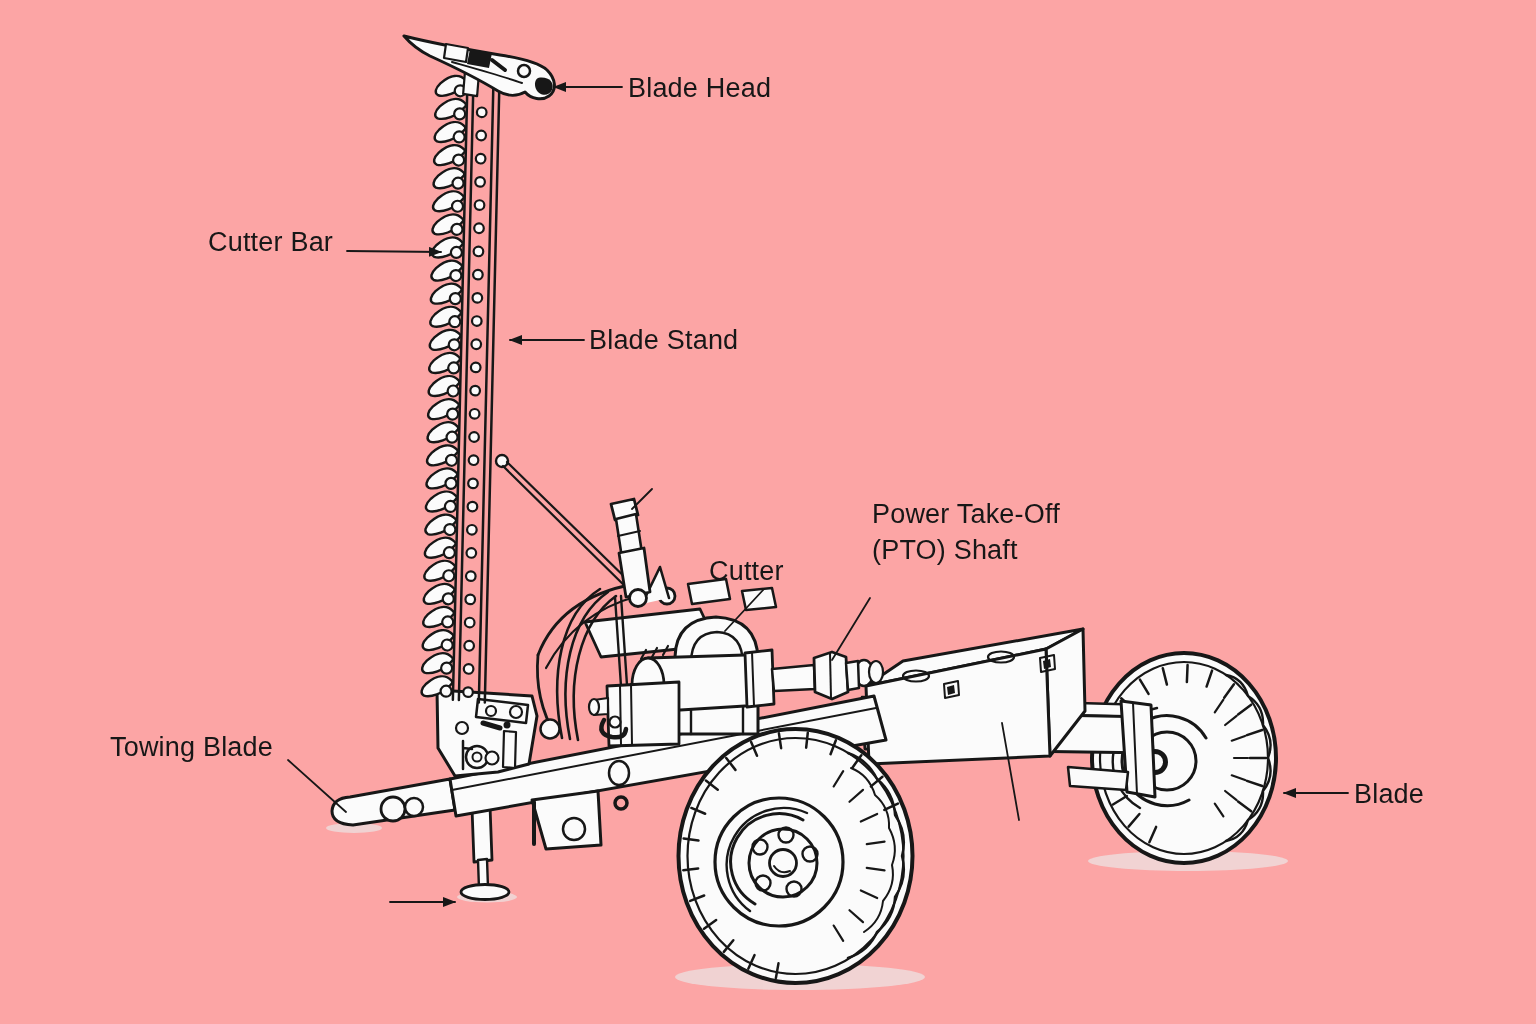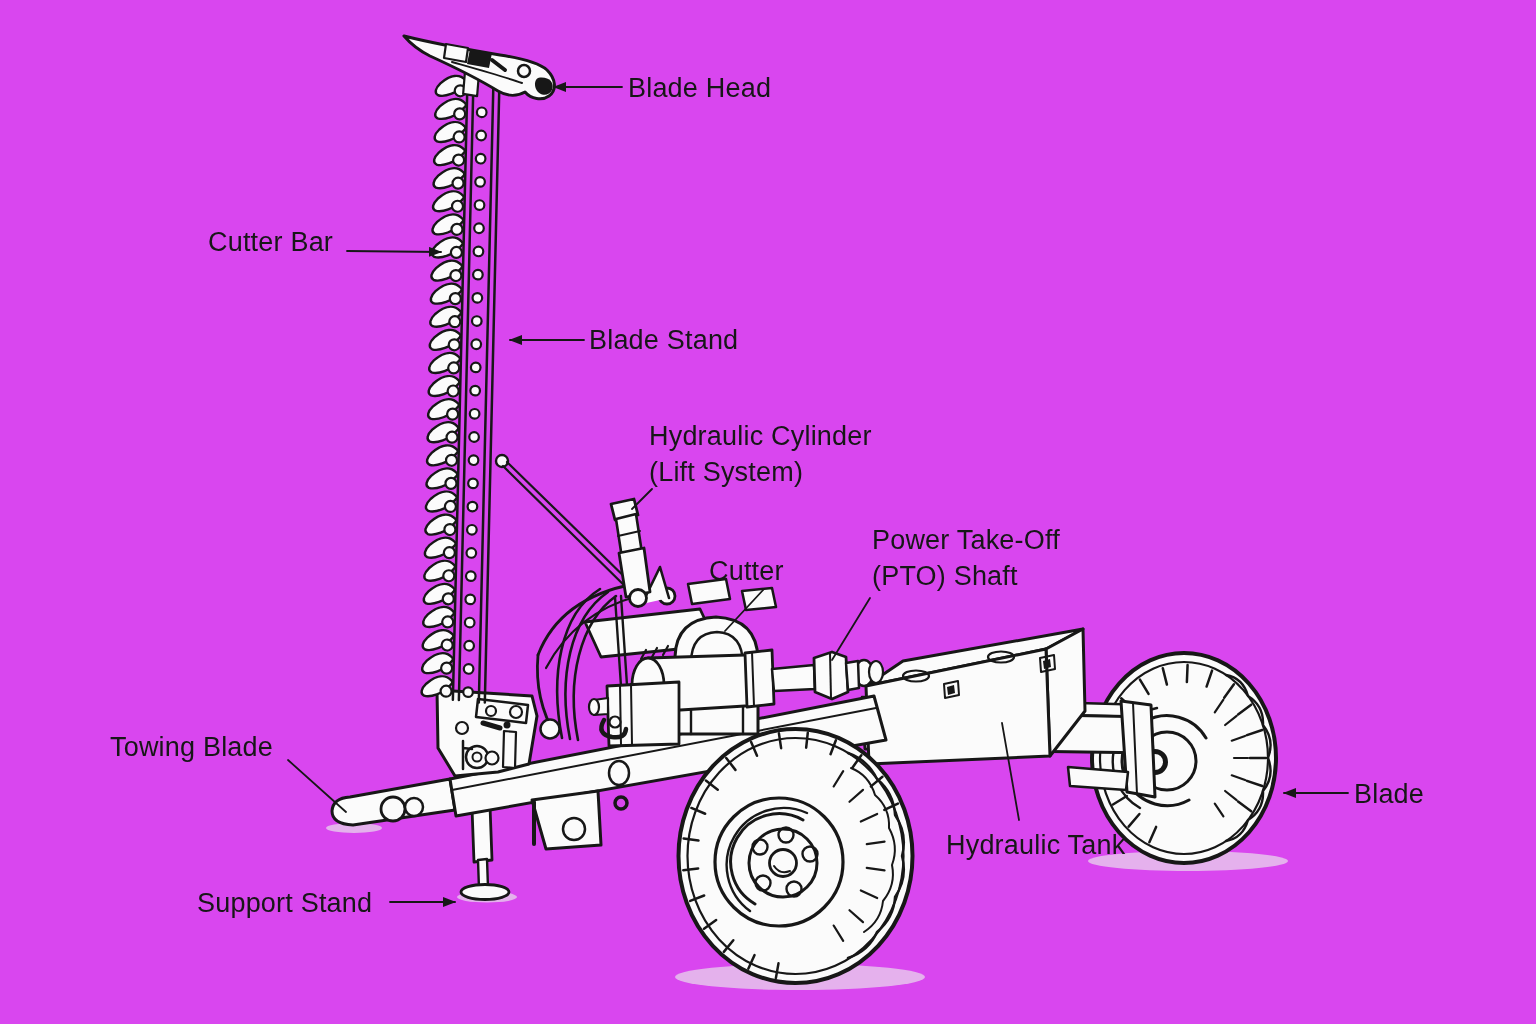--- a/index.html
+++ b/index.html
@@ -1,19 +1,19 @@
 <!DOCTYPE html>
 <html><head>
 <meta charset="utf-8">
 <style>
   html,body{margin:0;padding:0;}
   .stage{
     position:relative;
     width:1536px;height:1024px;
-    background:#d946ef;
+    background:#fca5a5;
     overflow:hidden;
     font-family:"Liberation Sans","DejaVu Sans",sans-serif;
   }
   .stage svg{position:absolute;left:0;top:0;}
   .lbl{
     position:absolute;
     font-size:27px;
     line-height:36px;
     color:#171717;
     white-space:pre-line;
@@ -350,22 +350,18 @@
     <line x1="288" y1="760" x2="346" y2="812"></line>
     <line x1="390" y1="902" x2="455" y2="902" marker-end="url(#arr)"></line>
     <line x1="1019" y1="820" x2="1002" y2="723"></line>
     <line x1="1348" y1="793" x2="1284" y2="793" marker-end="url(#arr)"></line>
   </g>
 </svg>
 
   <div class="lbl" style="left:628px;top:70px">Blade Head</div>
   <div class="lbl" style="left:208px;top:224px">Cutter Bar</div>
   <div class="lbl" style="left:589px;top:322px">Blade Stand</div>
-  <div class="lbl" style="left:649px;top:418px">Hydraulic Cylinder
-(Lift System)</div>
   <div class="lbl" style="left:709px;top:553px">Cutter</div>
-  <div class="lbl" style="left:872px;top:522px">Power Take-Off
+  <div class="lbl" style="left:872px;top:496px">Power Take-Off
 (PTO) Shaft</div>
   <div class="lbl" style="left:110px;top:729px">Towing Blade</div>
-  <div class="lbl" style="left:197px;top:885px">Support Stand</div>
-  <div class="lbl" style="left:946px;top:827px">Hydraulic Tank</div>
   <div class="lbl" style="left:1354px;top:776px">Blade</div>
 </div>
 
 </body></html>

